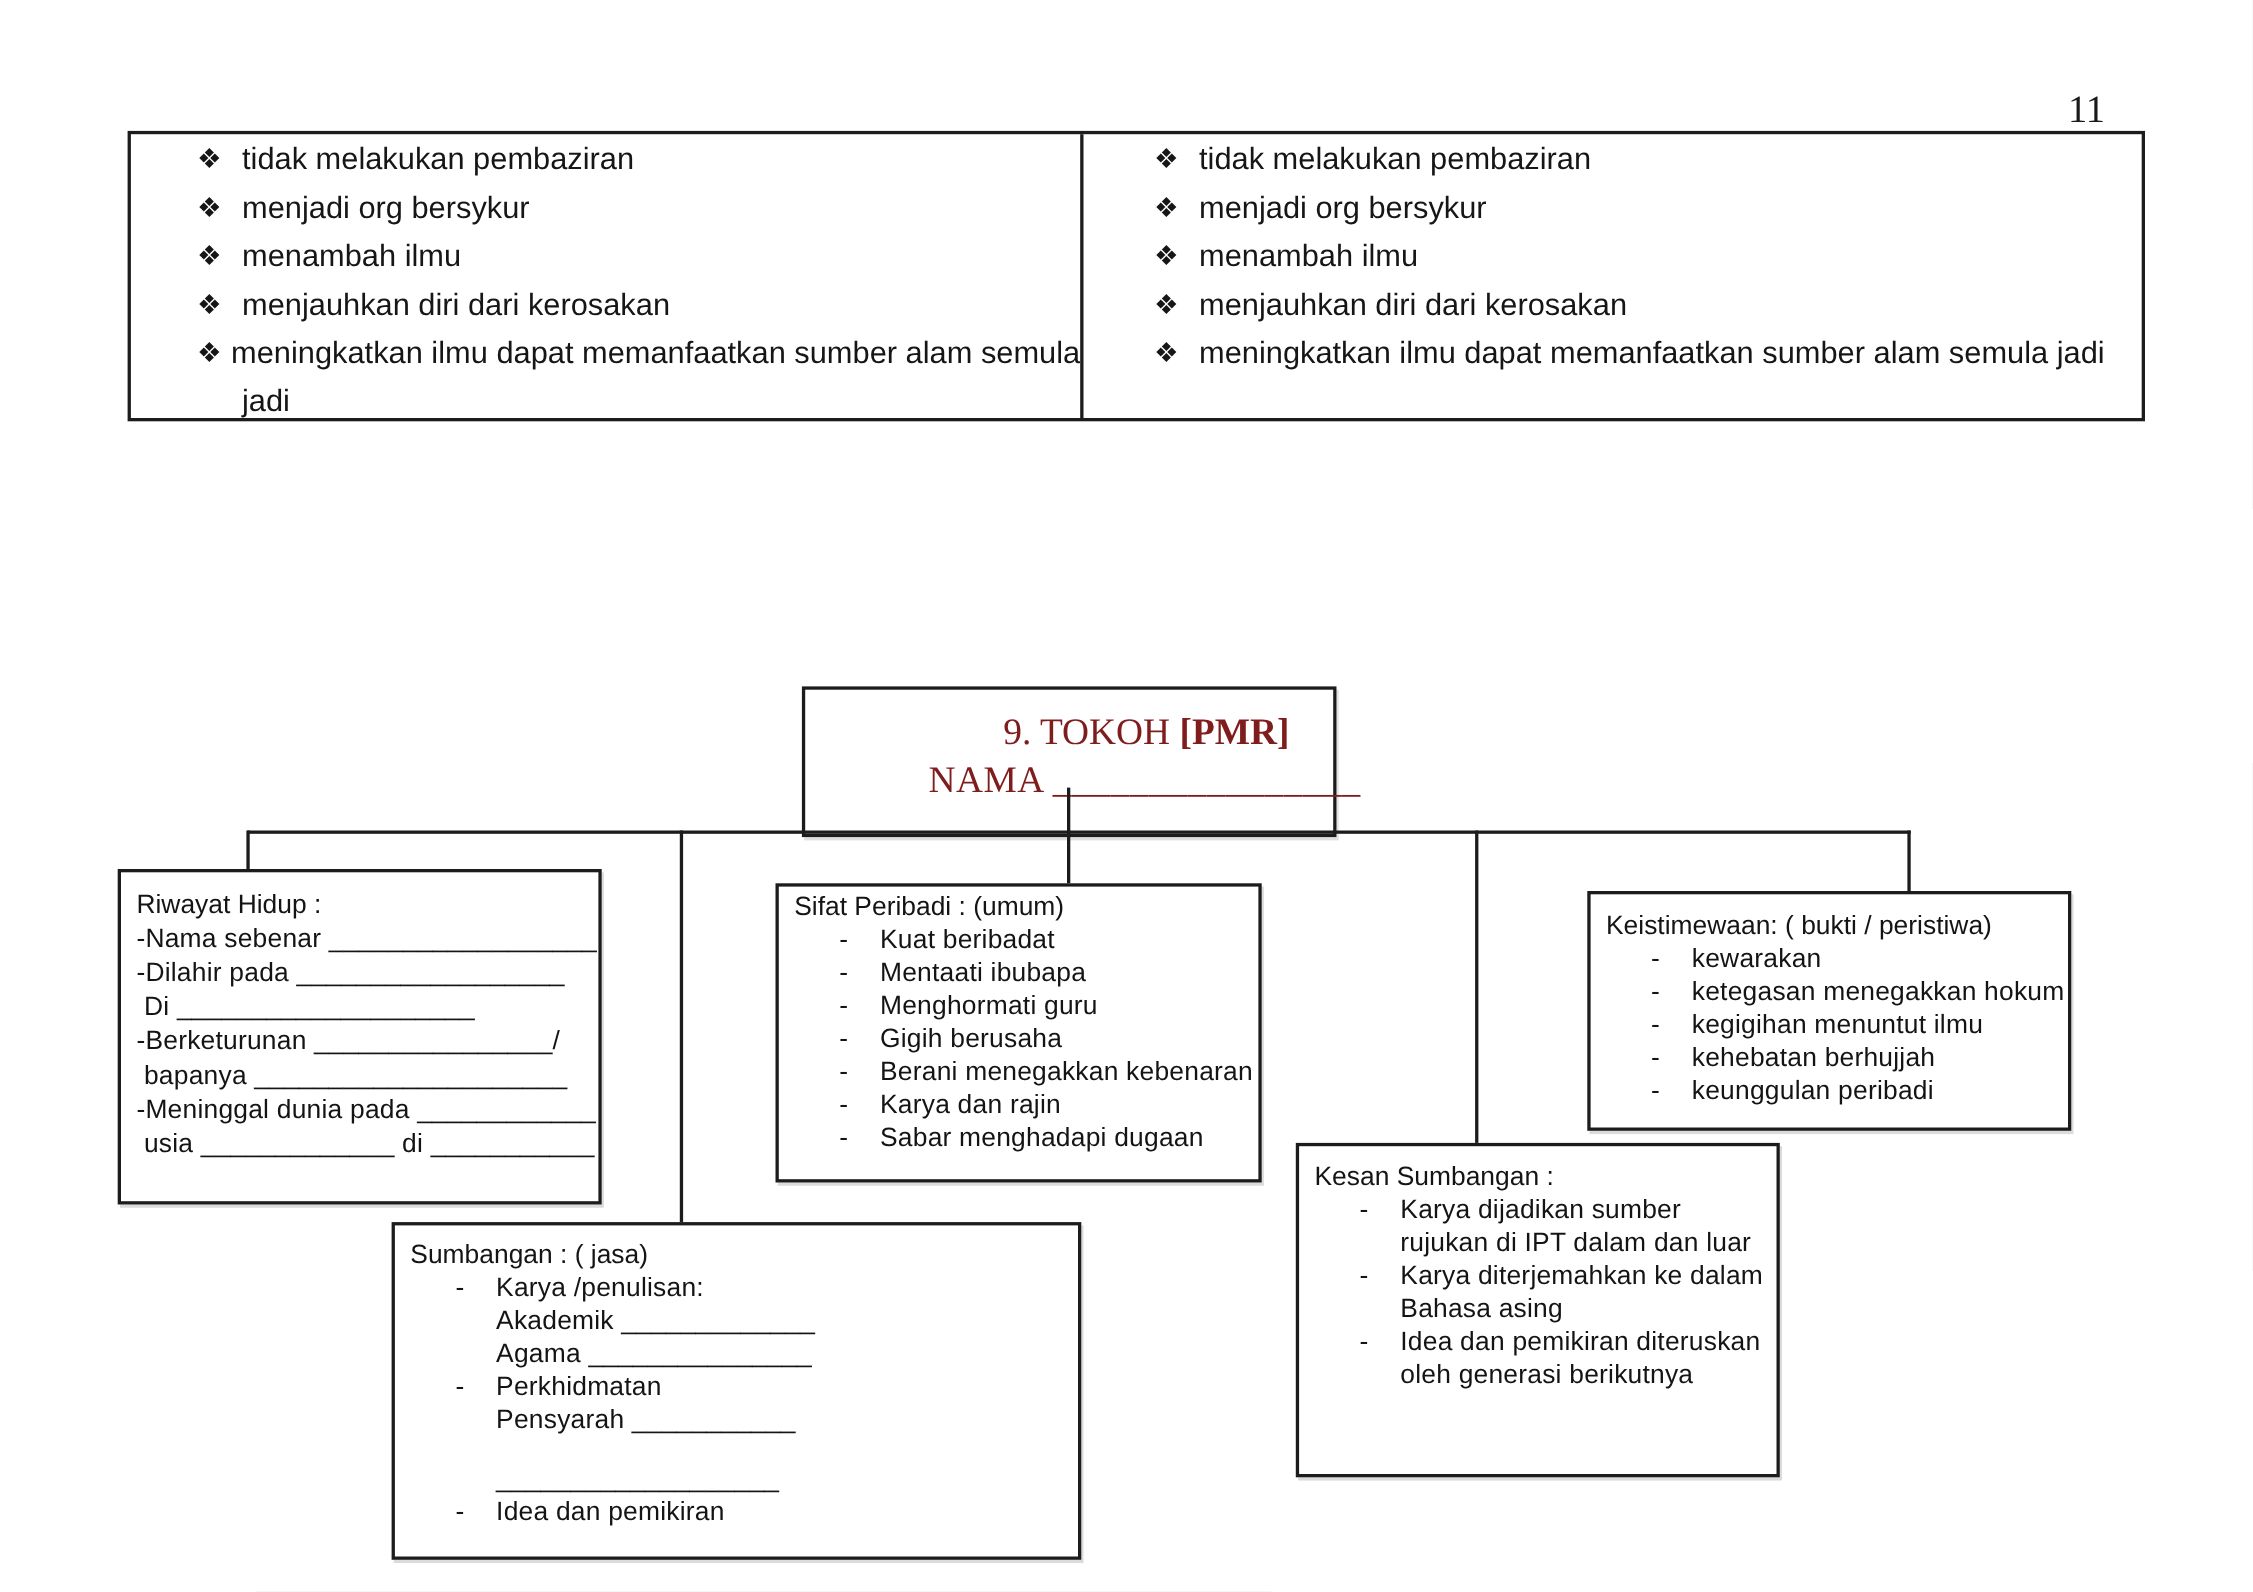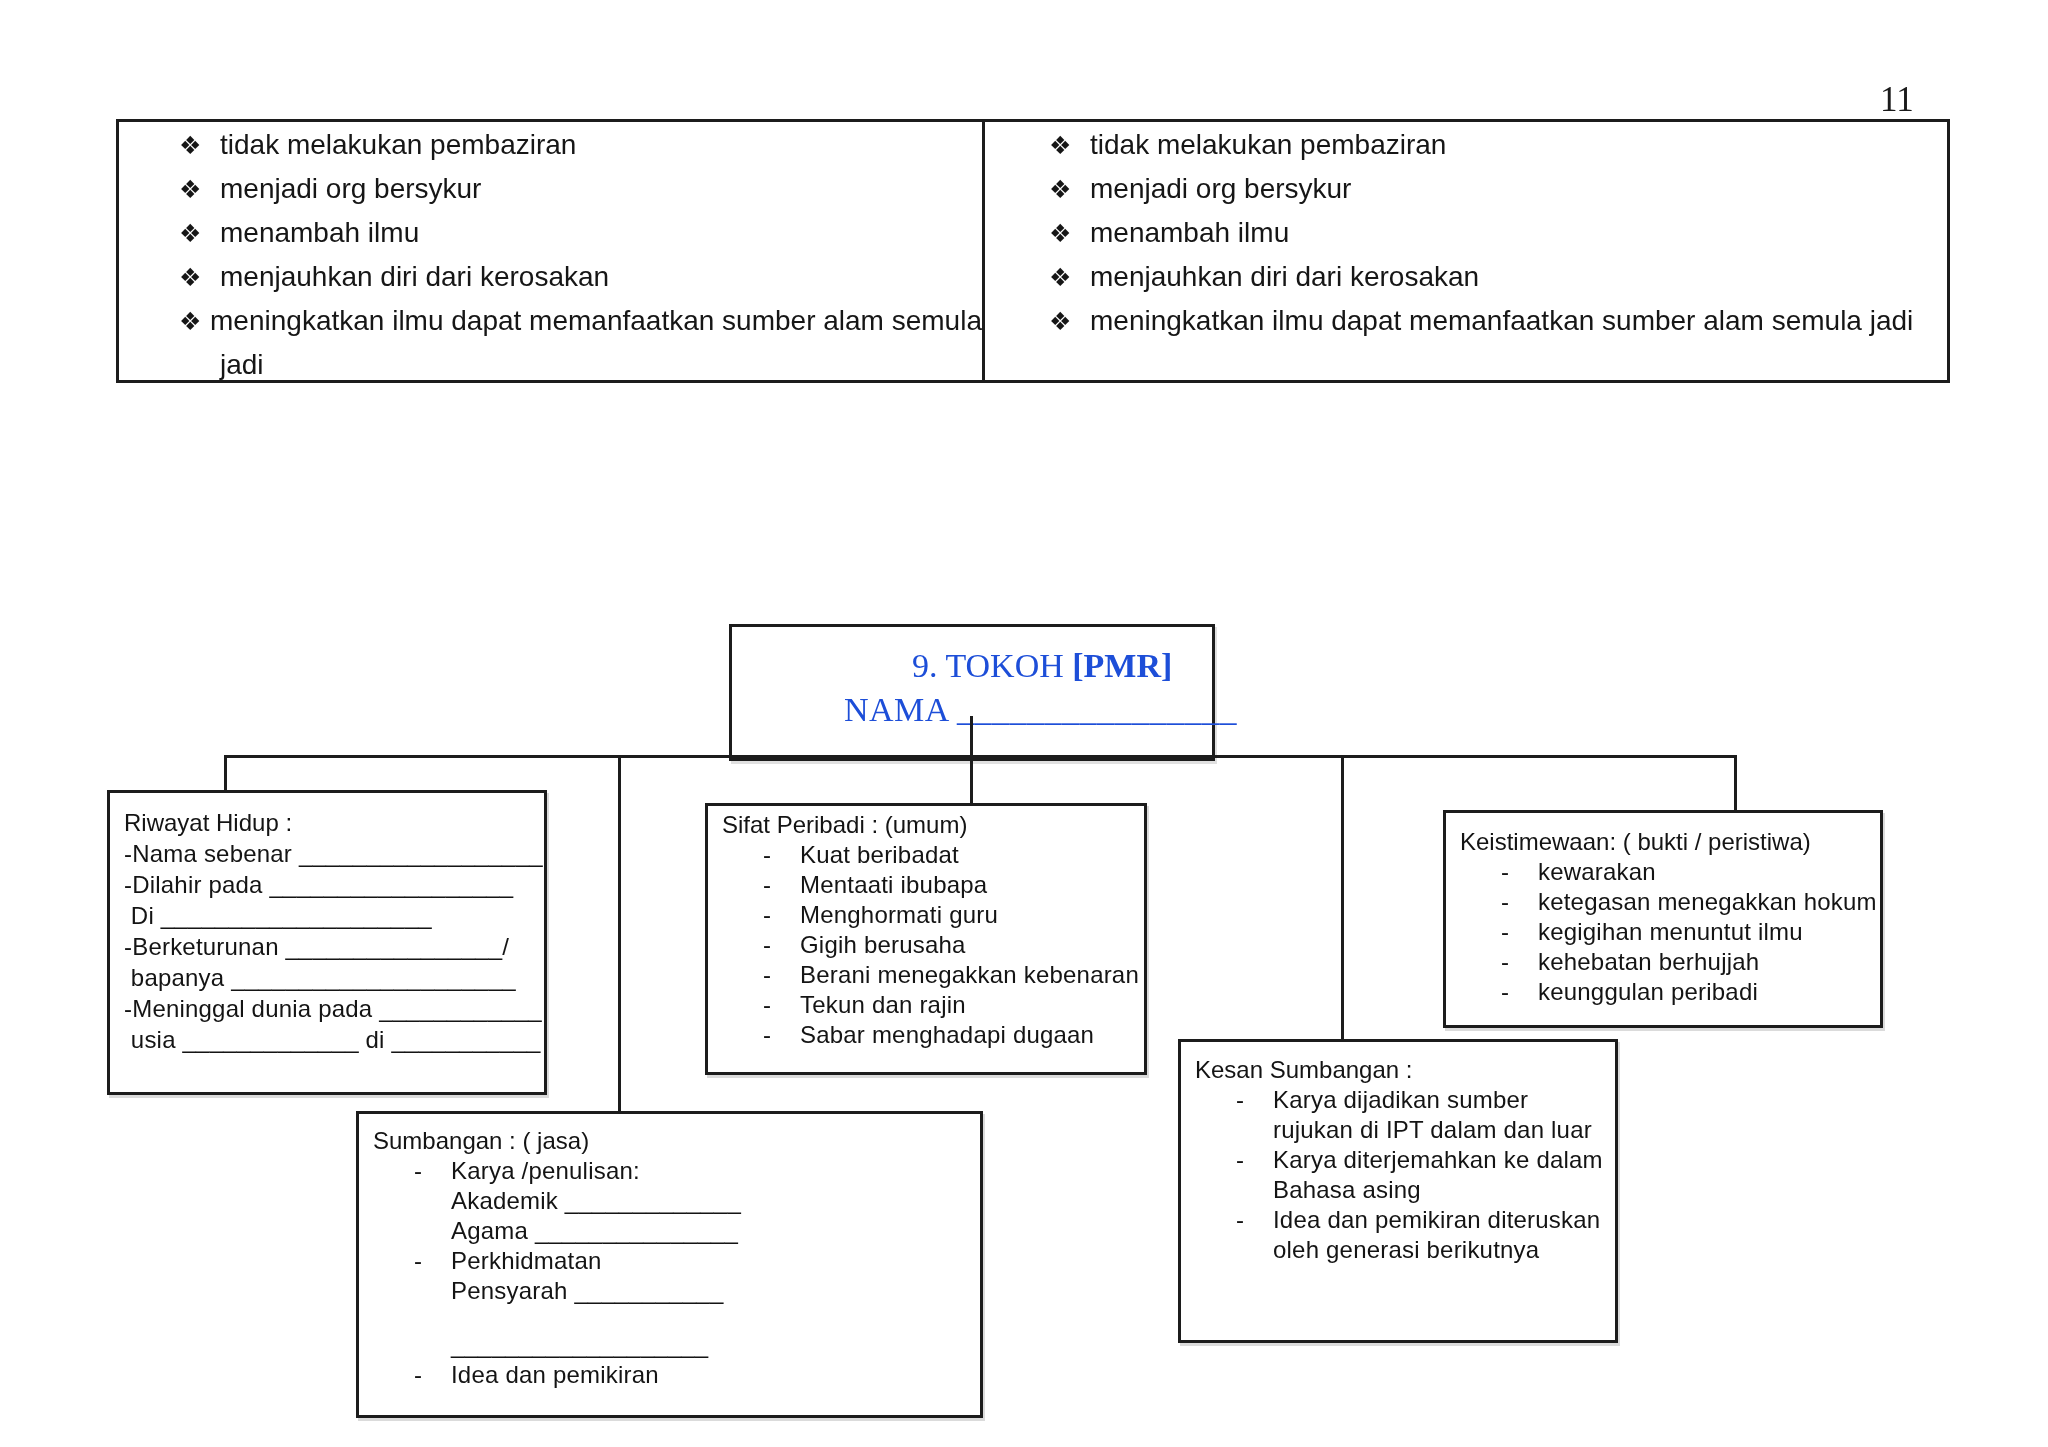--- a/index.html
+++ b/index.html
@@ -17,21 +17,21 @@
   .tcell.left{width:866px;border-right:3px solid #1c1c1c;}
   .tcell.right{flex:1;}
   .trow{display:flex;align-items:center;height:44px;font-size:28px;white-space:pre;color:#161616;}
   .tcell.left .trow{padding-left:60px;}
   .tcell.right .trow{padding-left:64px;}
   .tbullet{width:41px;font-size:25px;line-height:1;}
 
   
   .rootbox{position:absolute;left:729px;top:624px;width:486px;height:137px;border:3px solid #1c1c1c;
            background:#fff;box-sizing:border-box;font-family:"Liberation Serif",serif;font-size:34px;
-           color:#1d4ed8;box-shadow:2px 3px 0 rgba(0,0,0,0.12);}
+           color:#7f1d1d;box-shadow:2px 3px 0 rgba(0,0,0,0.12);}
   .root-l1{margin:20px 0 0 180px;white-space:pre;}
   .root-l1 .b{font-weight:bold;}
   .root-l2{margin:6px 0 0 112px;white-space:pre;letter-spacing:0.5px;}
 
   
   .line{position:absolute;background:#1c1c1c;}
 
   
   .box{position:absolute;border:3px solid #1c1c1c;background:#fff;box-sizing:border-box;
        font-size:24px;color:#141414;box-shadow:2px 3px 0 rgba(0,0,0,0.14);}
@@ -95,21 +95,21 @@
     <div class="rline"> usia _____________ di ___________</div>
   </div>
 
   <div class="box box-sifat">
     <div class="btitle">Sifat Peribadi : (umum)</div>
     <div class="drow"><span class="ddash">-</span><span class="dtext">Kuat beribadat</span></div>
     <div class="drow"><span class="ddash">-</span><span class="dtext">Mentaati ibubapa</span></div>
     <div class="drow"><span class="ddash">-</span><span class="dtext">Menghormati guru</span></div>
     <div class="drow"><span class="ddash">-</span><span class="dtext">Gigih berusaha</span></div>
     <div class="drow"><span class="ddash">-</span><span class="dtext">Berani menegakkan kebenaran</span></div>
-    <div class="drow"><span class="ddash">-</span><span class="dtext">Tekun dan rajin</span></div>
+    <div class="drow"><span class="ddash">-</span><span class="dtext">Karya dan rajin</span></div>
     <div class="drow"><span class="ddash">-</span><span class="dtext">Sabar menghadapi dugaan</span></div>
   </div>
 
   <div class="box box-keist">
     <div class="btitle">Keistimewaan: ( bukti / peristiwa)</div>
     <div class="drow"><span class="ddash">-</span><span class="dtext">kewarakan</span></div>
     <div class="drow"><span class="ddash">-</span><span class="dtext">ketegasan menegakkan hokum</span></div>
     <div class="drow"><span class="ddash">-</span><span class="dtext">kegigihan menuntut ilmu</span></div>
     <div class="drow"><span class="ddash">-</span><span class="dtext">kehebatan berhujjah</span></div>
     <div class="drow"><span class="ddash">-</span><span class="dtext">keunggulan peribadi</span></div>

